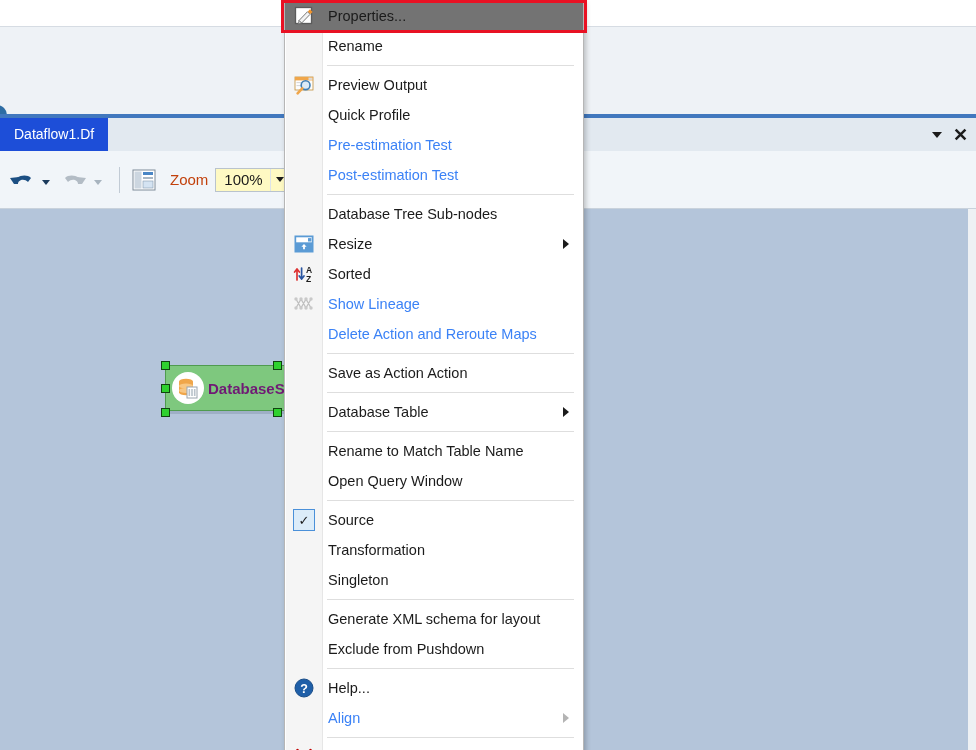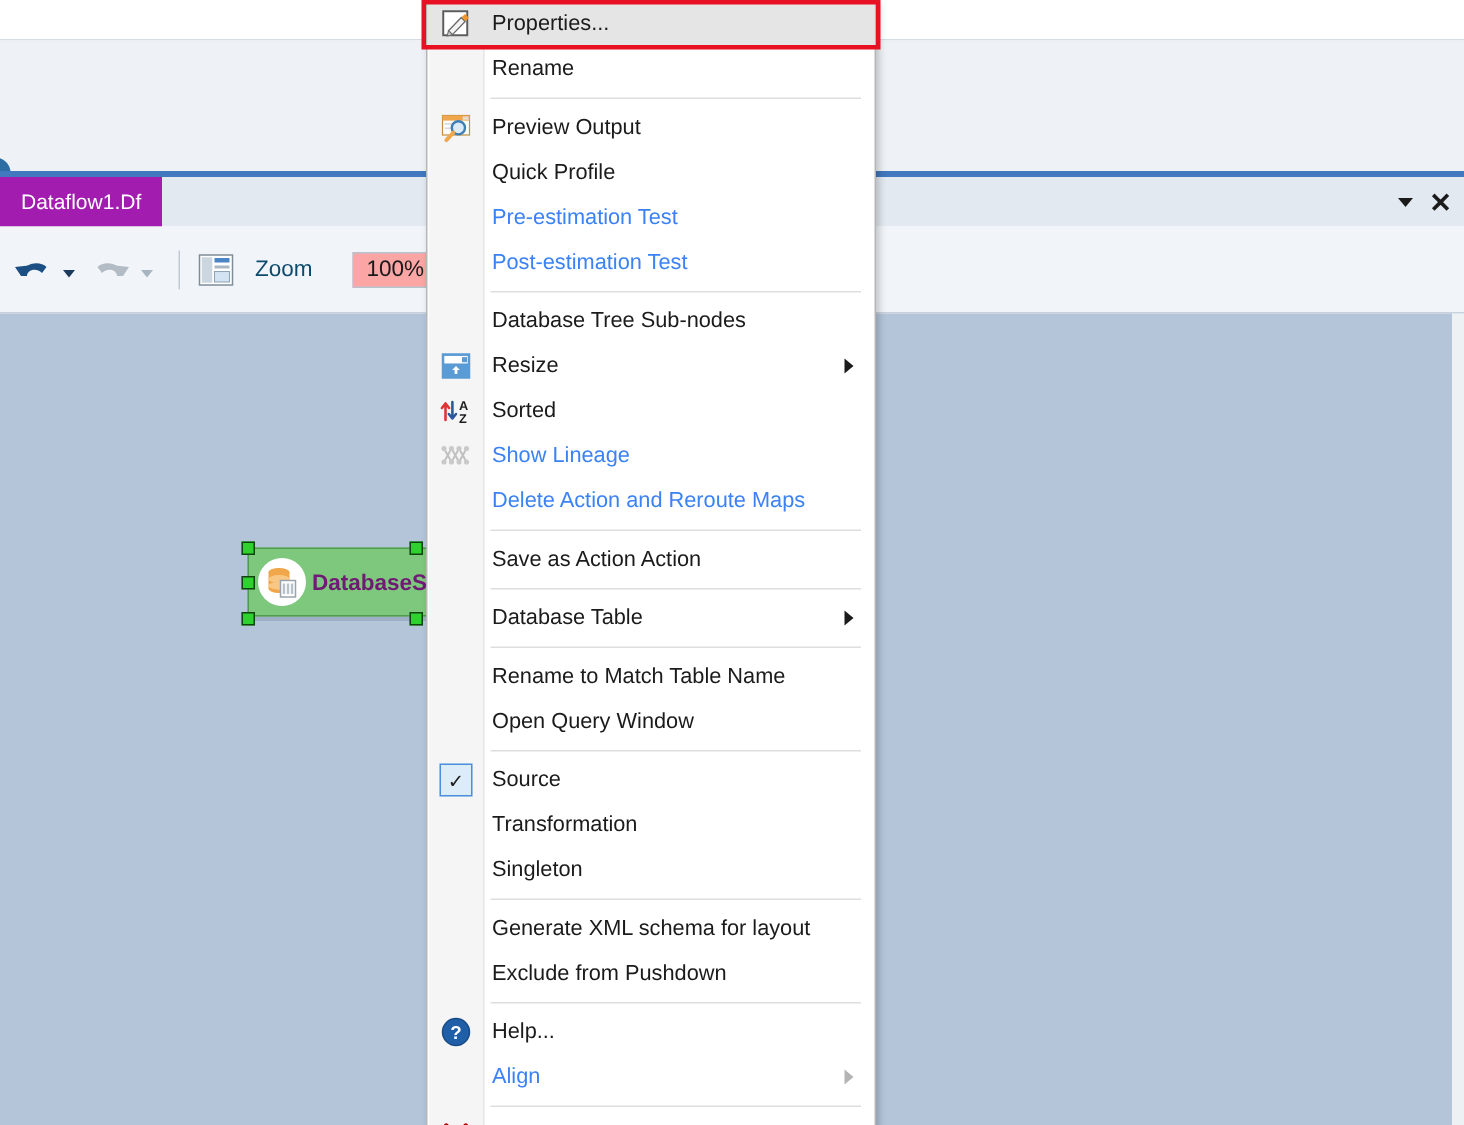--- a/index.html
+++ b/index.html
@@ -72,21 +72,21 @@
     position: absolute;
     left: 0; top: 118px;
     width: 976px; height: 33px;
     background: #e2e9f0;
   }
   .tab-active {
     position: absolute;
     left: 0; top: 0;
     height: 33px;
     padding: 0 14px;
-    background: #a21caf;
+    background: #1d4ed8;
     color: #ffffff;
     font-size: 14px;
     line-height: 33px;
     white-space: nowrap;
   }
   .tabbar-right {
     position: absolute;
     right: 8px; top: 0;
     height: 33px;
     display: flex;
@@ -133,28 +133,28 @@
     margin: 6px 6px 0 2px;
   }
   .mini-caret.dim { border-top-color: #a8b4bf; }
   .tb-sep {
     width: 1px; height: 26px;
     background: #c2cbd5;
     margin: 0 7px;
   }
   .zoom-label {
     font-size: 15px;
-    color: #0c4a6e;
-    margin: 0 23px 0 9px;
+    color: #c2410c;
+    margin: 0 3px 0 9px;
   }
   .zoom-combo {
     display: flex;
     align-items: flex-start;
     height: 24px;
-    background: #fca5a5;
+    background: #fef9c3;
     border: 1px solid #b9c3cd;
     box-sizing: border-box;
   }
   .zoom-value {
     font-size: 15px;
     color: #1a1a1a;
     padding: 0 7px 0 8px;
     line-height: 22px;
   }
   .zoom-arrow-box {
@@ -263,21 +263,21 @@
   }
   .mi .lbl {
     font-size: 14.5px;
     color: #1b1b1b;
     white-space: nowrap;
     flex: 1;
     padding-left: 5px;
   }
   .mi.disabled .lbl { color: #3b82f6; }
   .mi.highlight {
-    background: #e5e5e5;
+    background: #737373;
   }
   .mi .submenu-arrow {
     width: 0; height: 0;
     border-top: 5px solid transparent;
     border-bottom: 5px solid transparent;
     border-left: 6px solid #1b1b1b;
     margin-right: 14px;
     flex: none;
   }
   .mi.disabled .submenu-arrow { border-left-color: #b4b4b4; }

